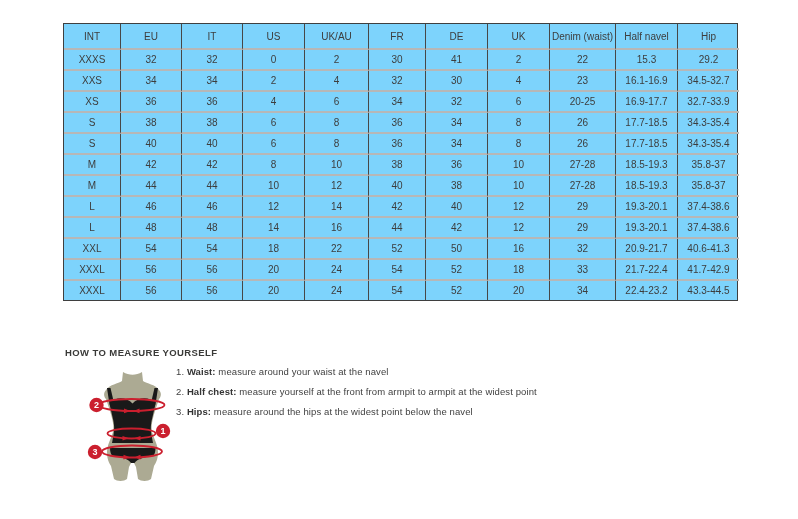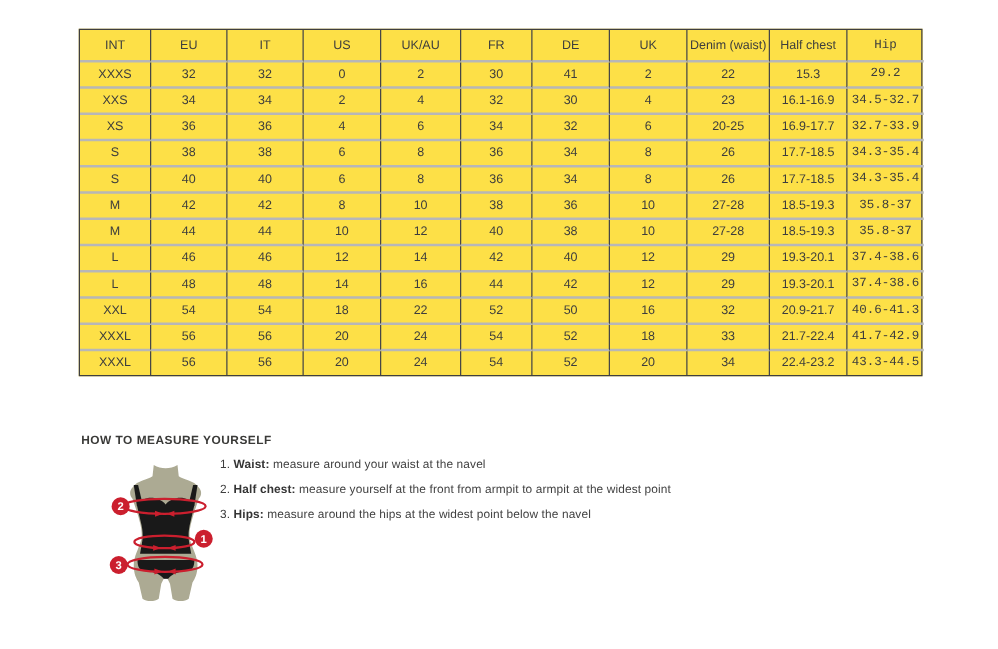--- a/index.html
+++ b/index.html
@@ -3,35 +3,35 @@
 <meta charset="utf-8">
 <style>
   html,body{margin:0;padding:0;}
   body{
     width:798px;height:519px;background:#ffffff;position:relative;
     font-family:"Liberation Sans", sans-serif;color:#3d3d3d;overflow:hidden;
   }
   
   .table-wrap{
     position:absolute;left:63px;top:23px;width:673px;
-    border:1px solid #3f3f3f;background:#fde047;
+    border:1px solid #3f3f3f;background:#7dd3fc;
   }
   table.size-table{
     width:100%;border-collapse:separate;border-spacing:0;table-layout:fixed;
   }
   .size-table th,.size-table td{
     text-align:center;vertical-align:middle;
     font-size:10px;font-weight:400;color:#3d3d3d;
     padding:0;overflow:hidden;white-space:nowrap;
     border-right:1px solid #474747;
     border-bottom:2px solid #b7b7b7;
   }
   .size-table th{height:24px;}
   .size-table td{height:19px;}
-  .size-table th:last-child,.size-table td:last-child{border-right:none;font-family:Liberation Mono, monospace;}
+  .size-table th:last-child,.size-table td:last-child{border-right:none;}
   .size-table tr:last-child td{border-bottom:none;}
   
   .measure-title{
     position:absolute;left:65px;top:347px;
     font-size:9.5px;font-weight:700;letter-spacing:.4px;color:#3a3a38;
   }
   .measure-steps{position:absolute;left:176px;top:366px;}
   .measure-step{
     font-size:9.5px;color:#3f3f3f;margin-bottom:9px;letter-spacing:.1px;
   }
@@ -60,21 +60,21 @@
       <tr>
           <th>INT</th>
           <th>EU</th>
           <th>IT</th>
           <th>US</th>
           <th>UK/AU</th>
           <th>FR</th>
           <th>DE</th>
           <th>UK</th>
           <th>Denim (waist)</th>
-          <th>Half chest</th>
+          <th>Half navel</th>
           <th>Hip</th>
         </tr>
     </thead>
     <tbody>
         <tr>
           <td>XXXS</td>
           <td>32</td>
           <td>32</td>
           <td>0</td>
           <td>2</td>

